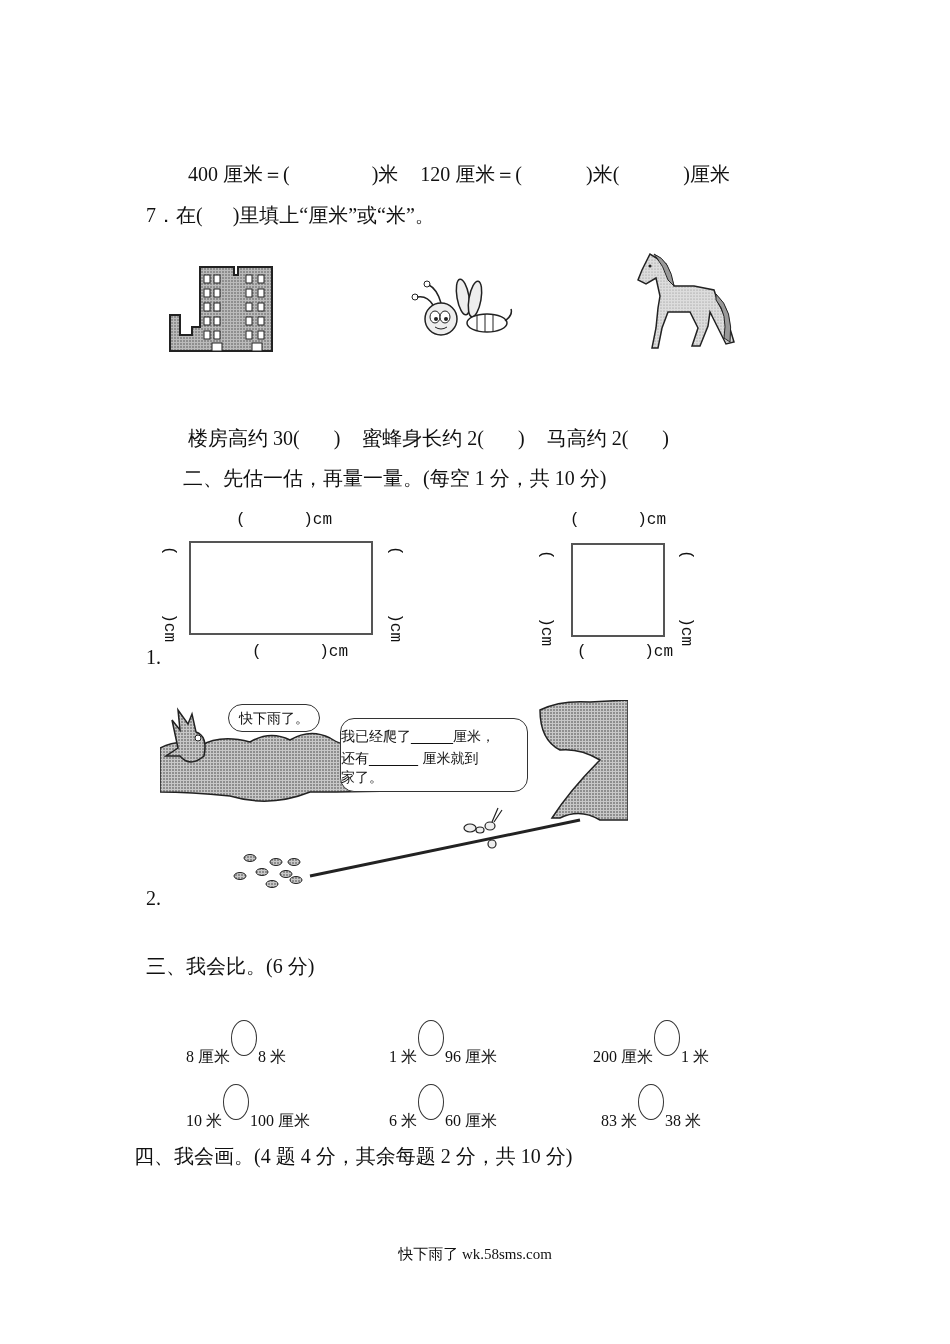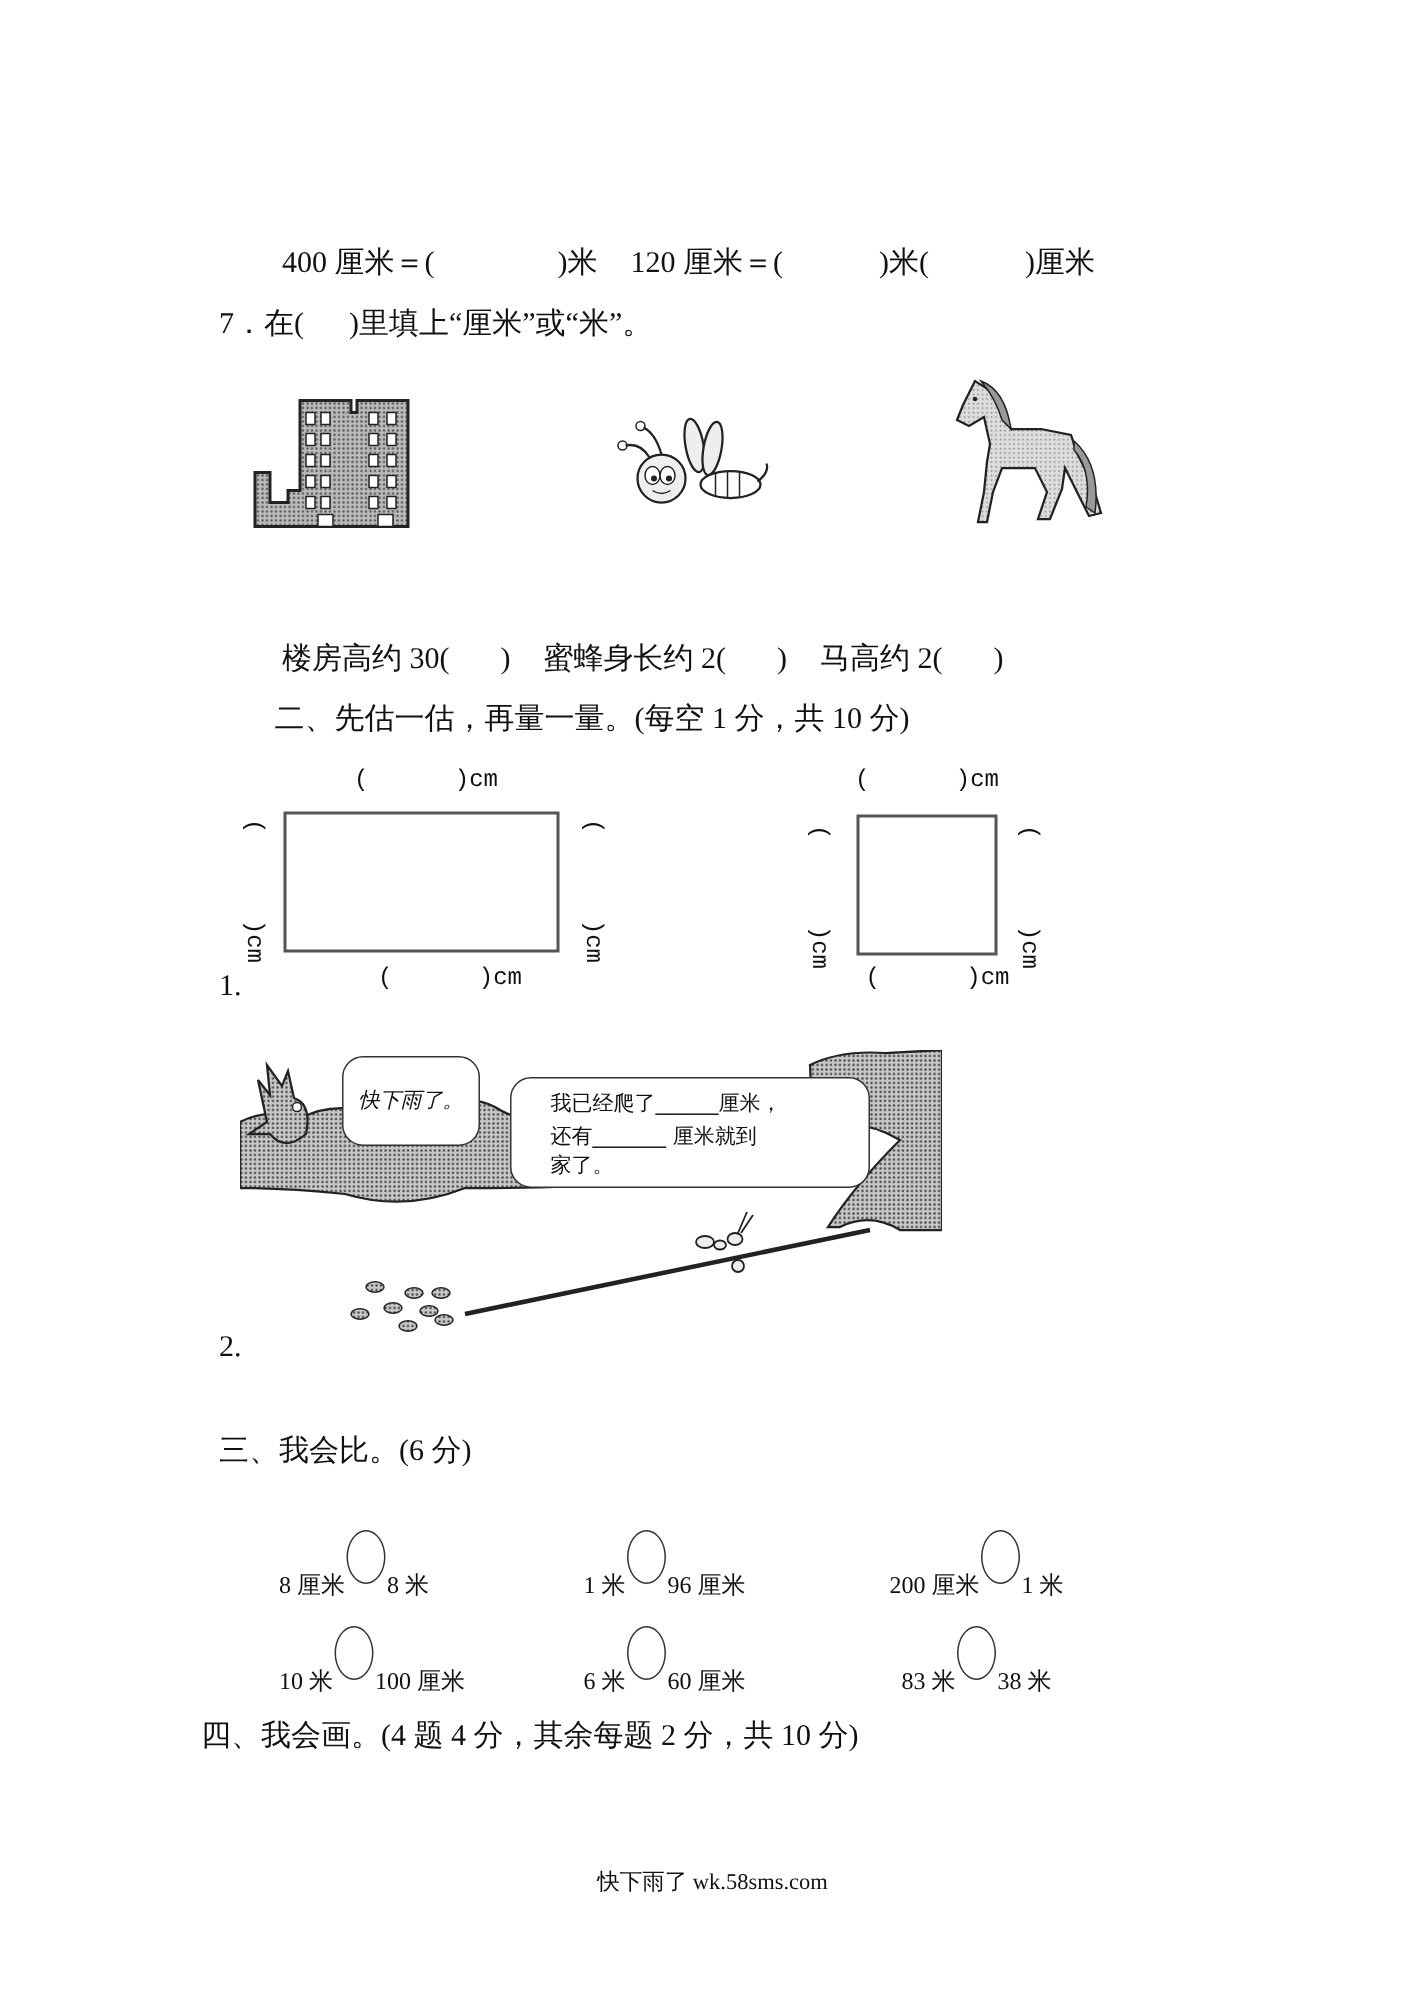--- a/index.html
+++ b/index.html
@@ -142,25 +142,25 @@
 
   <g stroke="#222" fill="#eee" stroke-width="1.2">
     <ellipse cx="310" cy="128" rx="6" ry="4"></ellipse>
       <ellipse cx="320" cy="130" rx="4" ry="3"></ellipse>
       <ellipse cx="330" cy="126" rx="5" ry="4"></ellipse>
     <circle cx="332" cy="144" r="4"></circle>
     <path d="M332 122 L338 108 M334 122 L342 110" fill="none"></path>
   </g>
 </svg>
 
-<div class="bubble" style="left:228px; top:704px; padding:18px 10px;font-style:italic;">
+<div class="bubble" style="left:228px; top:704px; padding:2px 10px;">
   <span>快下雨了。</span>
 </div>
 
-<div class="bubble" style="left:340px; top:718px; width:186px; padding:6px 26px; line-height:22px;">
+<div class="bubble" style="left:340px; top:718px; width:186px; padding:6px 0; line-height:22px;">
   <div>我已经爬了______厘米，</div>
   <div>还有_______ 厘米就到</div>
   <div style="line-height:16px;">家了。</div>
 </div>
 
 <div class="abs t20" style="left:146px; top:887px;">2.</div>
 
 <div class="abs t20" style="left:146px; top:953px;">三、我会比。(6 分)</div>
 
 <div class="cmp-item" style="left:178px; top:1014px;">

